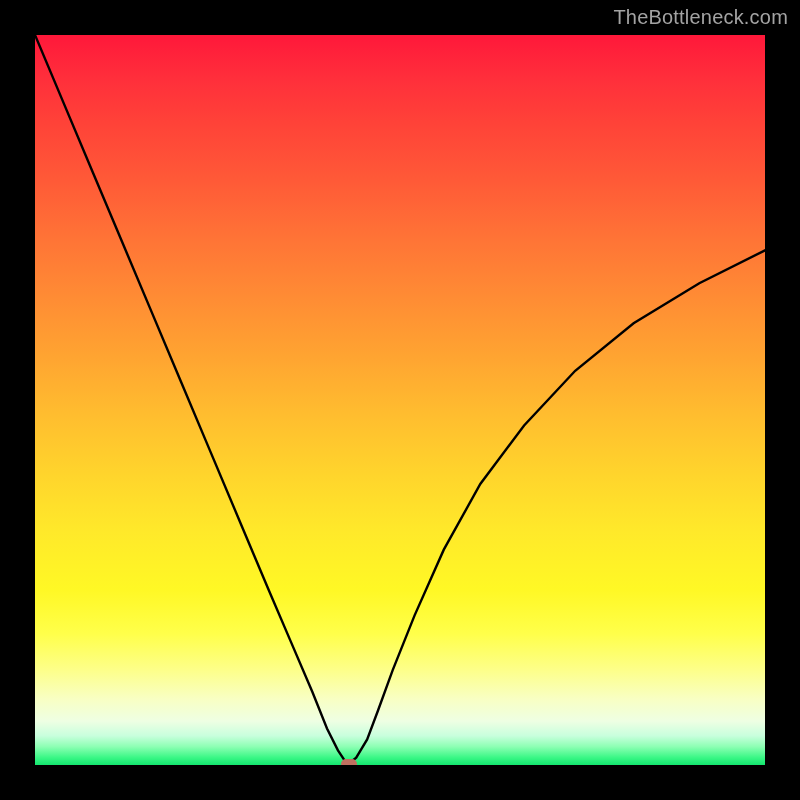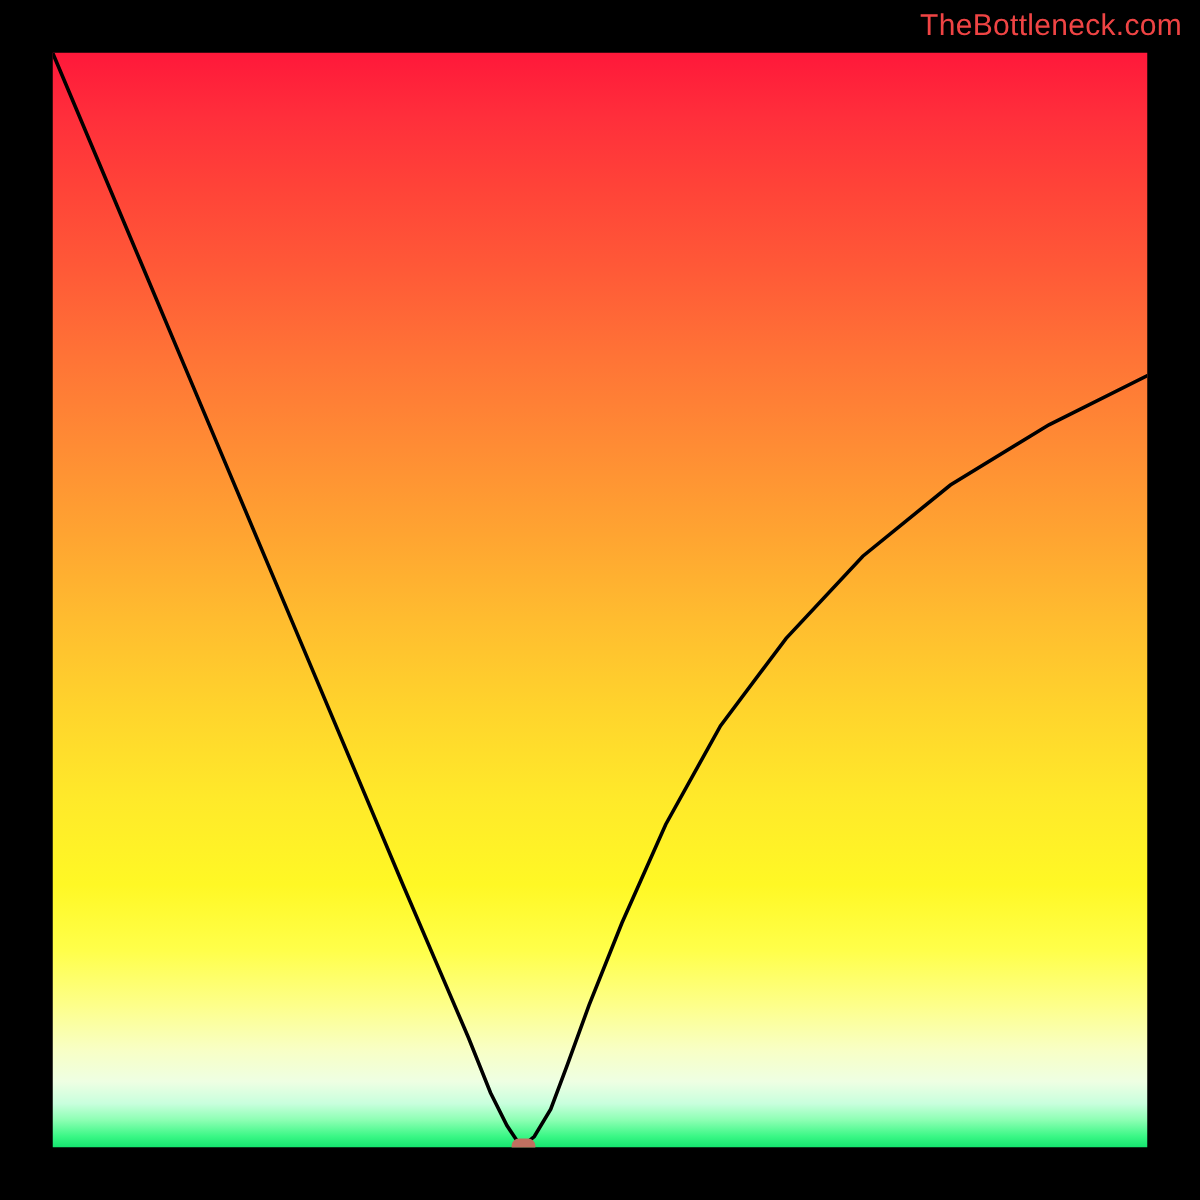--- a/index.html
+++ b/index.html
@@ -66,21 +66,21 @@
     position: absolute;
     width: 16px;
     height: 10px;
     border-radius: 5px;
     transform: translate(-50%, -50%);
   }
   .watermark {
     position: absolute;
     top: 6px;
     right: 12px;
-    color: #ef4444;
+    color: #a3a3a3;
     font-size: 20px;
     font-weight: 400;
     letter-spacing: 0.2px;
   }
 </style>
 </head>
 <body>
 
 <div class="frame">
 

